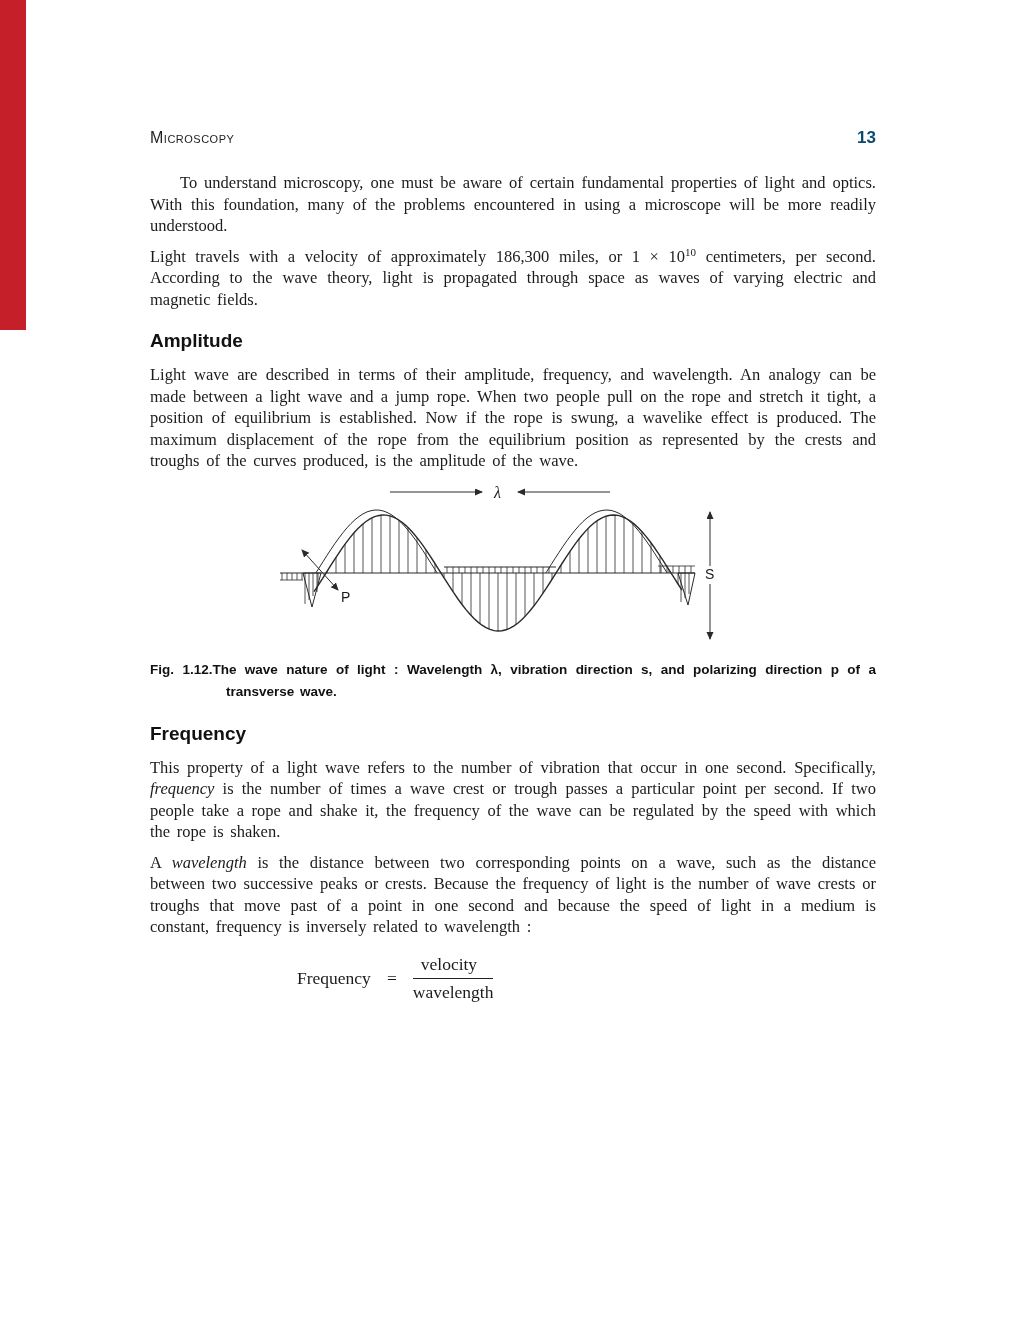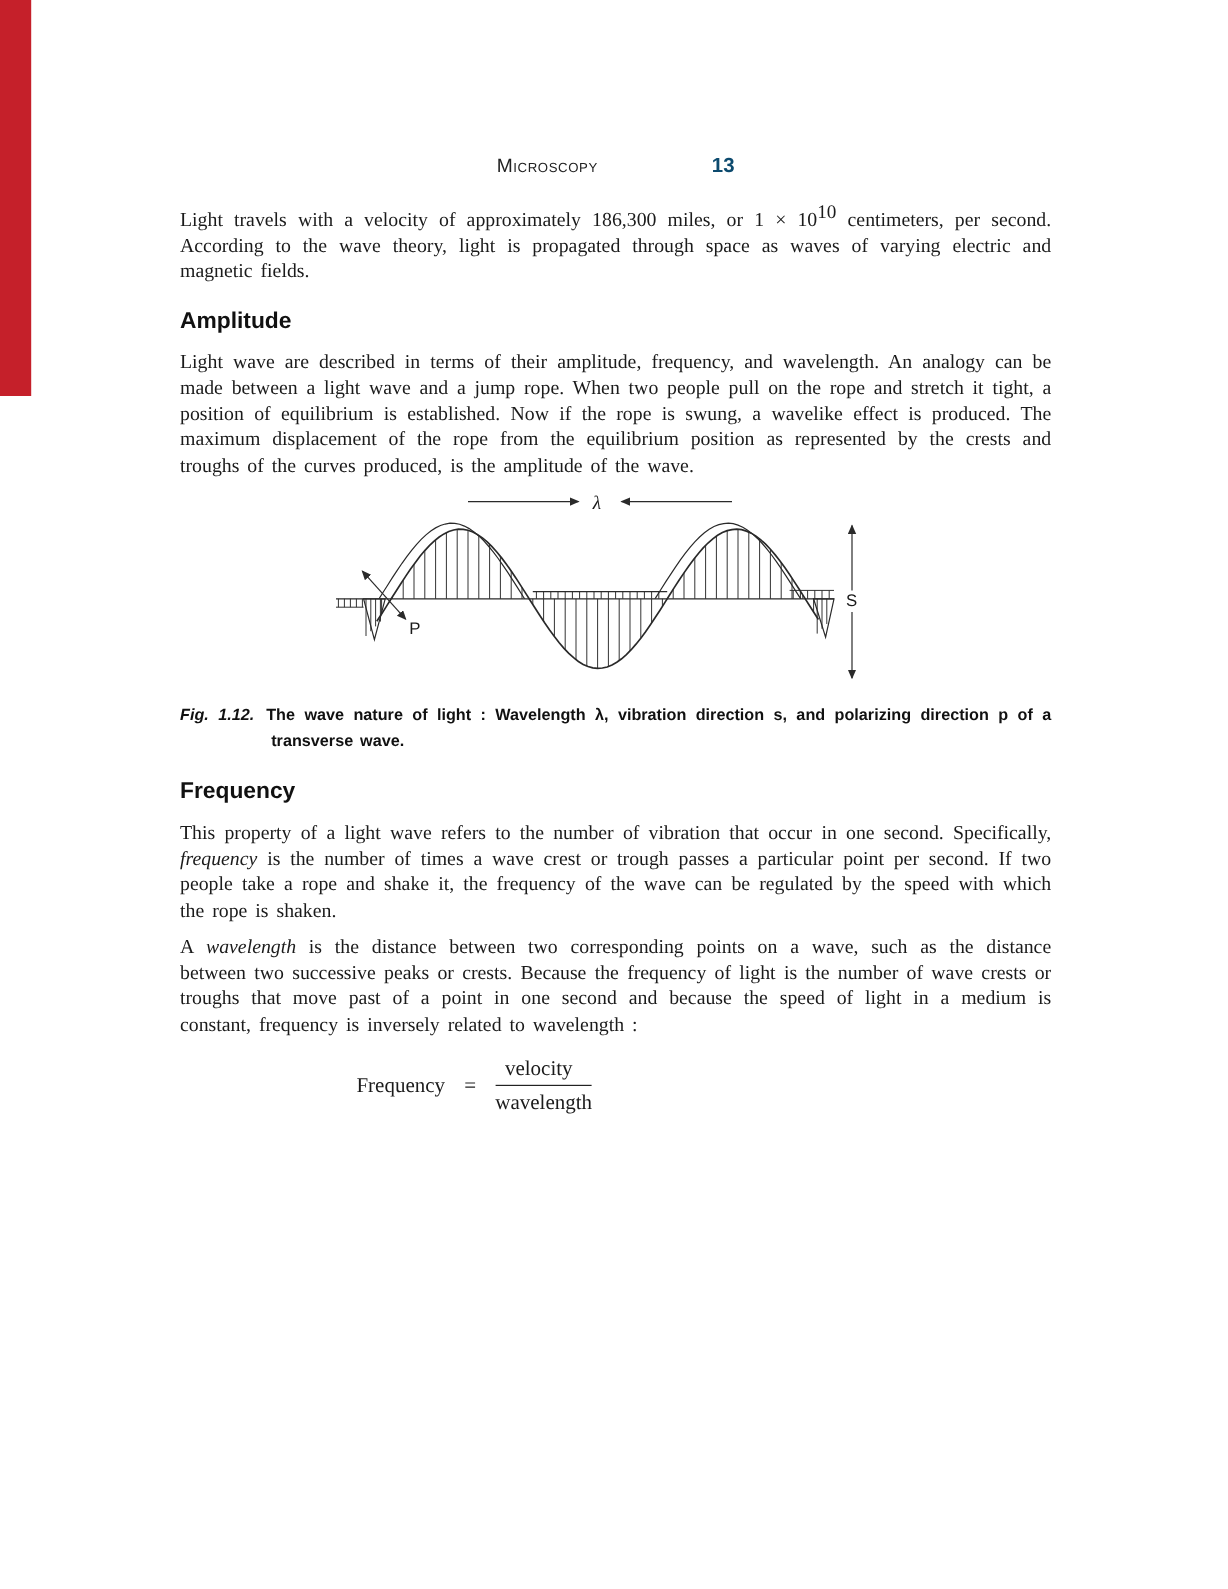--- a/index.html
+++ b/index.html
@@ -1,49 +1,49 @@
 <!DOCTYPE html>
 <html><head>
 <meta charset="utf-8">
 <style>
   html,body{margin:0;padding:0;background:#ffffff;}
   .page{position:relative;width:1023px;height:1324px;background:#fff;overflow:hidden;
         font-family:"Liberation Serif", serif;color:#1b1b1b;}
   .red-bar{position:absolute;left:0;top:0;width:26px;height:330px;background:#c5202a;}
   .content{position:absolute;left:150px;top:128px;width:726px;}
 
-  .header-row{display:flex;justify-content:center;align-items:baseline;margin:0 0 24px 0;gap:43px;}
+  .header-row{display:flex;justify-content:space-between;align-items:baseline;margin:0 0 24px 0;gap:43px;}
   .running-title{font-family:"Liberation Sans", sans-serif;font-variant:small-caps;
                  font-size:16px;letter-spacing:.5px;color:#222;}
   .page-number{font-family:"Liberation Sans", sans-serif;font-weight:bold;font-size:17px;
                margin-left:52px;color:#0c4a6e;}
 
   p.body{font-size:16.5px;line-height:21.5px;text-align:justify;word-spacing:2.5px;
          margin:0 0 9px 0;}
   p.indent{text-indent:30px;}
-  sup{font-size:16px;line-height:0;}
+  sup{font-size:11px;line-height:0;}
 
   h1.section{font-family:"Liberation Sans", sans-serif;font-weight:bold;font-size:18px;
              letter-spacing:.3px;word-spacing:5px;color:#111;
              border-bottom:2.2px solid #222;padding-bottom:9px;margin:26px 0 22px 0;}
   h2.sub{font-family:"Liberation Sans", sans-serif;font-weight:bold;font-size:19px;
          word-spacing:3px;color:#111;margin:20px 0 12px 0;}
 
   .figure-wrap{margin:4px 0 0 128px;width:474px;height:168px;}
   .figure-wrap svg{display:block;}
   .fig-line{stroke:#2a2a2a;stroke-width:1.4;fill:none;}
   .fig-thin{stroke:#2a2a2a;stroke-width:1;fill:none;}
   .fig-hatch line{stroke:#2a2a2a;stroke-width:0.8;}
   .fig-label-serif{font-family:"Liberation Serif", serif;font-style:italic;font-size:16px;fill:#1a1a1a;}
   .fig-label-sans{font-family:"Liberation Sans", sans-serif;font-size:14px;fill:#1a1a1a;}
 
   p.caption{font-family:"Liberation Sans", sans-serif;font-weight:bold;font-size:13.5px;
             line-height:22px;color:#111;margin:10px 0 18px 0;padding-left:76px;text-indent:-76px;
             text-align:justify;word-spacing:2px;}
-  .cap-label{margin-right:10px;font-style:italic;}
+  .cap-label{}
 
   .equation{margin:16px 0 0 147px;font-size:17.5px;display:flex;align-items:center;}
   .eq-sign{margin:0 16px;}
   .frac{display:inline-flex;flex-direction:column;}
   .frac .num{padding:0 8px 3px 8px;border-bottom:1.6px solid #222;}
   .frac .den{padding-top:3px;}
 </style>
 </head>
 <body>
 
@@ -51,20 +51,21 @@
   <div class="red-bar"></div>
 
   <div class="content">
 
     <div class="header-row">
       <span class="running-title">Microscopy</span>
       <span class="page-number">13</span>
     </div>
 
 
+    <p class="body indent">To understand microscopy, one must be aware of certain fundamental properties of light and optics. With this foundation, many of the problems encountered in using a microscope will be more readily understood.</p>
 
 
     <p class="body"><span>Light travels with a velocity of approximately 186,300 miles, or 1 × 10</span><sup>10</sup><span> centimeters, per second. According to the wave theory, light is propagated through space as waves of varying electric and magnetic fields.</span></p>
 
     <h2 class="sub">Amplitude</h2>
 
     <p class="body">Light wave are described in terms of their amplitude, frequency, and wavelength. An analogy can be made between a light wave and a jump rope. When two people pull on the rope and stretch it tight, a position of equilibrium is established. Now if the rope is swung, a wavelike effect is produced. The maximum displacement of the rope from the equilibrium position as represented by the crests and troughs of the curves produced, is the amplitude of the wave.</p>
 
     <div class="figure-wrap">
       <svg id="wave-svg" viewBox="0 0 474 168" width="474" height="168" xmlns="http://www.w3.org/2000/svg">

